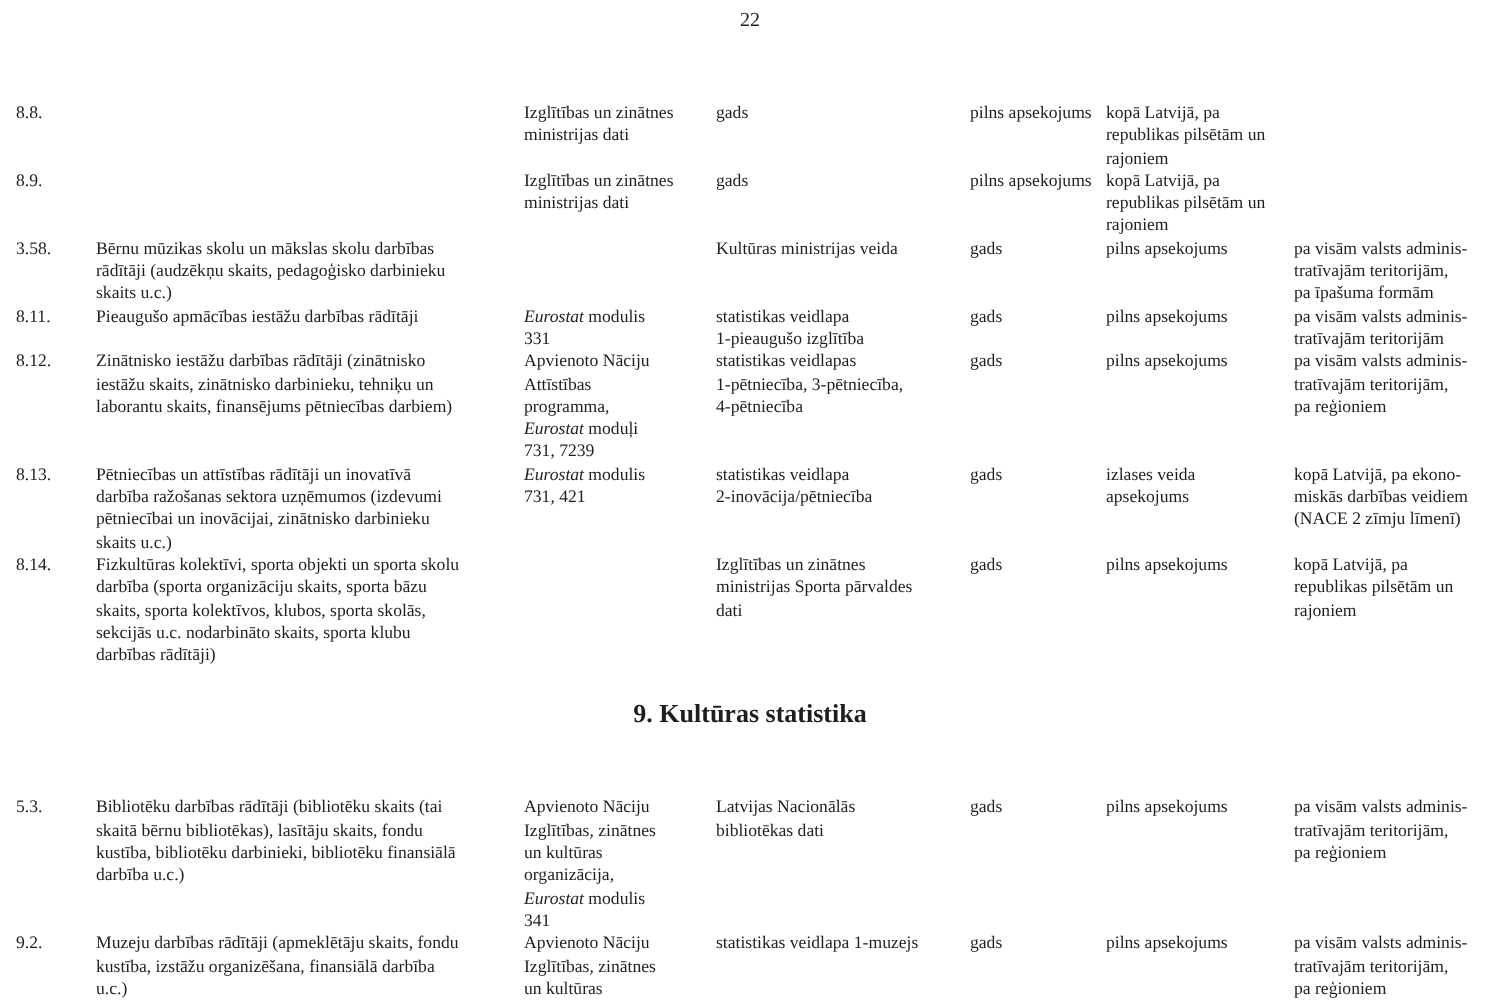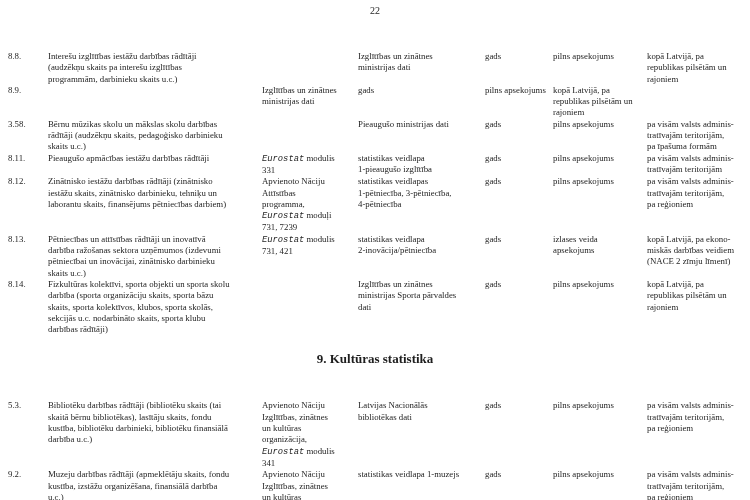--- a/index.html
+++ b/index.html
@@ -26,42 +26,39 @@
     grid-template-columns: 40px 214px 96px 127px 68px 94px 103px;
     align-items: start;
     font-size: 8.8px;
     line-height: 11.3px;
   }
   .cell {
     white-space: pre;
     padding-right: 4px;
     box-sizing: border-box;
   }
-  .it { font-style: italic; font-family: Liberation Mono, monospace; }
+  .it { font-style: italic; }
   .section-title {
     text-align: center;
     font-weight: bold;
     font-size: 13px;
     line-height: 15px;
     margin: 16px 0 18px 0;
   }
 </style>
 </head>
 <body>
 
 <div class="page">
   <div class="pagenum">22</div>
 
   <div class="tbl">
 
     <div class="row">
       <div class="cell">8.8.</div>
-      <div class="cell">Interešu izglītības iestāžu darbības rādītāji
-(audzēkņu skaits pa interešu izglītības
-programmām, darbinieku skaits u.c.)</div>
       <div class="cell"><span></span><span class="it"></span><span></span></div>
       <div class="cell">Izglītības un zinātnes
 ministrijas dati</div>
       <div class="cell">gads</div>
       <div class="cell">pilns apsekojums</div>
       <div class="cell">kopā Latvijā, pa
 republikas pilsētām un
 rajoniem</div>
     </div>
 
@@ -76,21 +73,21 @@
 republikas pilsētām un
 rajoniem</div>
     </div>
 
     <div class="row">
       <div class="cell">3.58.</div>
       <div class="cell">Bērnu mūzikas skolu un mākslas skolu darbības
 rādītāji (audzēkņu skaits, pedagoģisko darbinieku
 skaits u.c.)</div>
       <div class="cell"><span></span><span class="it"></span><span></span></div>
-      <div class="cell">Pieaugušo ministrijas dati</div>
+      <div class="cell">Kultūras ministrijas veida</div>
       <div class="cell">gads</div>
       <div class="cell">pilns apsekojums</div>
       <div class="cell">pa visām valsts adminis-
 tratīvajām teritorijām,
 pa īpašuma formām</div>
     </div>
 
     <div class="row">
       <div class="cell">8.11.</div>
       <div class="cell">Pieaugušo apmācības iestāžu darbības rādītāji</div>

